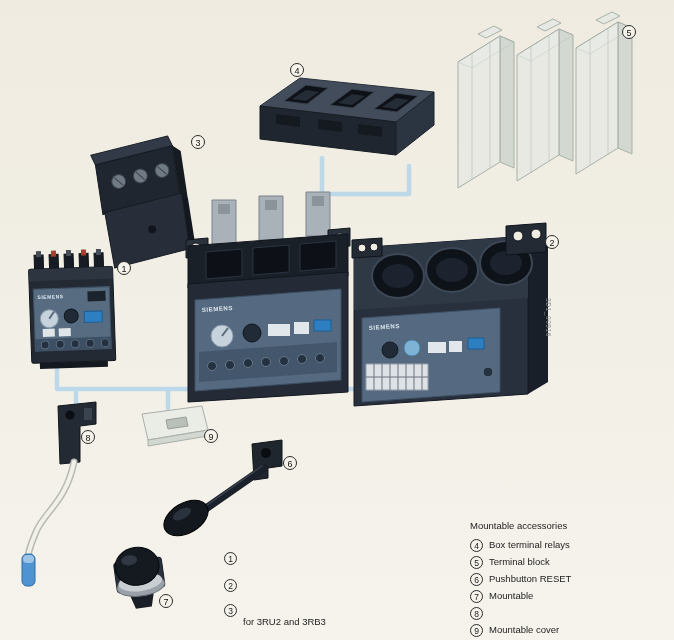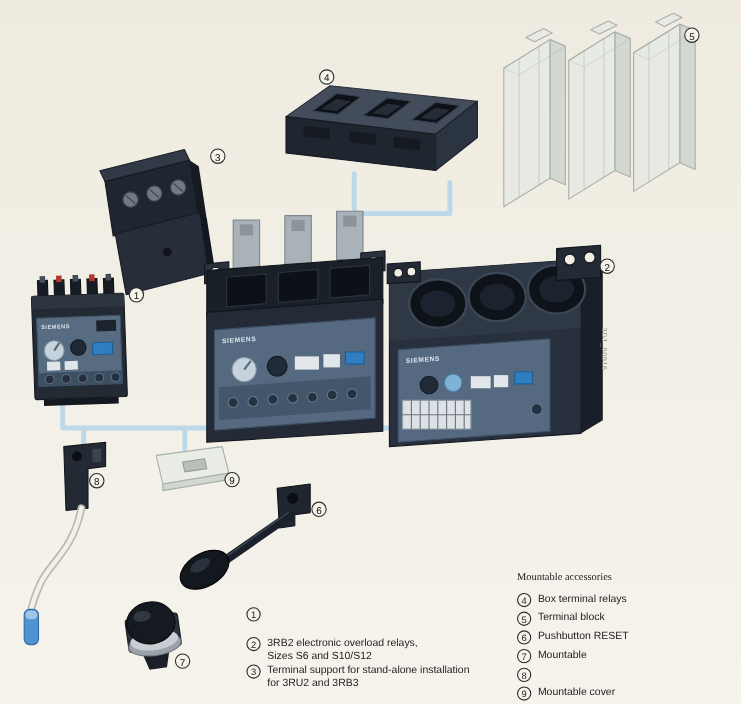--- a/index.html
+++ b/index.html
@@ -13,21 +13,21 @@
     position:absolute;width:14px;height:14px;border:1.2px solid #2b2b2b;border-radius:50%;
     background:#f6f3ea;font-size:9px;line-height:14px;text-align:center;color:#111;
     box-sizing:border-box;
   }
   .legend-item{position:absolute;display:flex;gap:6px;align-items:flex-start;}
   .legend-item .num{
     flex:0 0 auto;width:13px;height:13px;border:1.1px solid #2b2b2b;border-radius:50%;
     font-size:8.5px;line-height:13px;text-align:center;background:transparent;box-sizing:border-box;
   }
   .legend-item .txt{font-size:9.5px;line-height:11.5px;color:#1c1c1c;}
-  .legend-title{position:absolute;font-size:9.5px;color:#1c1c1c;font-family:Liberation Serif, serif;}
+  .legend-title{position:absolute;font-size:9.5px;color:#1c1c1c;}
   .watermark{
     position:absolute;left:552px;top:298px;font-size:6.5px;color:#8b8b86;letter-spacing:.6px;
     transform:rotate(90deg);transform-origin:left top;white-space:nowrap;
   }
 </style>
 </head>
 <body>
 
 <div class="stage">
 
@@ -244,25 +244,24 @@
   <div class="callout" style="left:81px;top:430px">8</div>
   <div class="callout" style="left:204px;top:429px">9</div>
 
   <div class="watermark">3D1_00916</div>
 
   <div class="legend-item" style="left:224px;top:552px">
     <span class="num">1</span>
   </div>
   <div class="legend-item" style="left:224px;top:579px">
     <span class="num">2</span>
-    <span class="txt"><span>3RB2 electronic overload relays,</span><br><span>Sizes S6 and S10/S12</span></span>
   </div>
   <div class="legend-item" style="left:224px;top:604px">
     <span class="num">3</span>
-    <span class="txt"><span>Terminal support for stand-alone installation</span><br><span>for 3RU2 and 3RB3</span></span>
+    <span class="txt"><br><span>for 3RU2 and 3RB3</span></span>
   </div>
 
   <div class="legend-title" style="left:470px;top:520px">Mountable accessories</div>
   <div class="legend-item" style="left:470px;top:539px">
     <span class="num">4</span>
     <span class="txt">Box terminal relays</span>
   </div>
   <div class="legend-item" style="left:470px;top:556px">
     <span class="num">5</span>
     <span class="txt">Terminal block</span>

